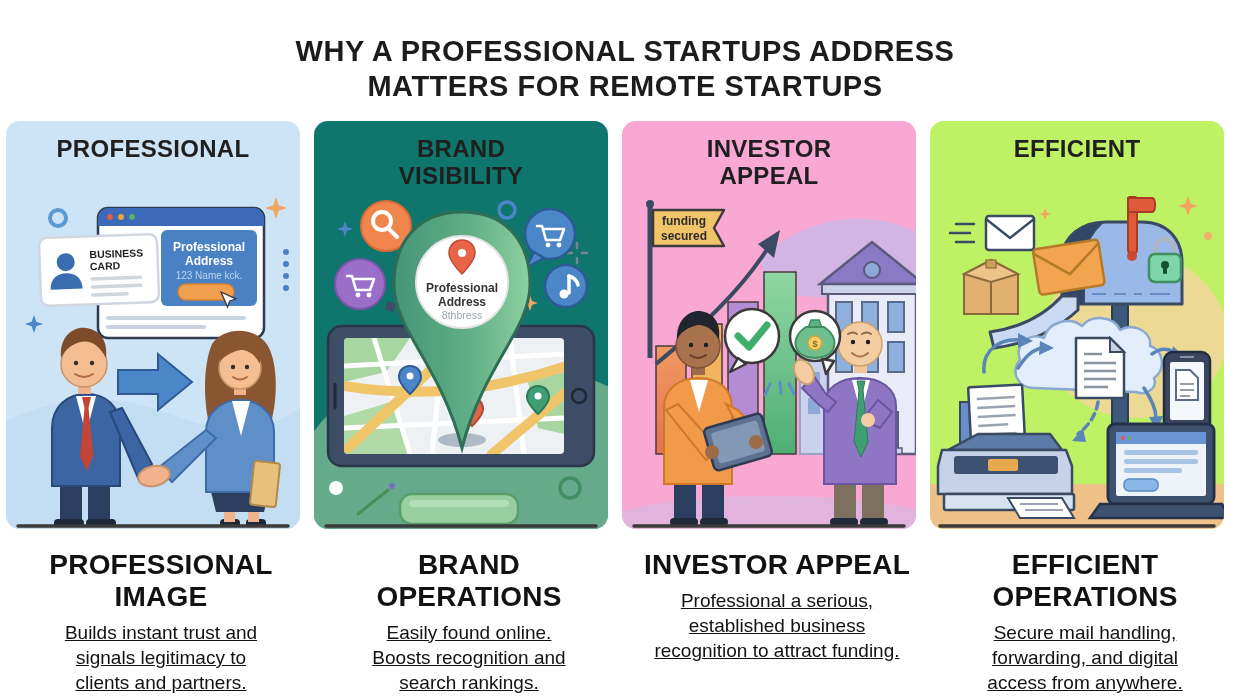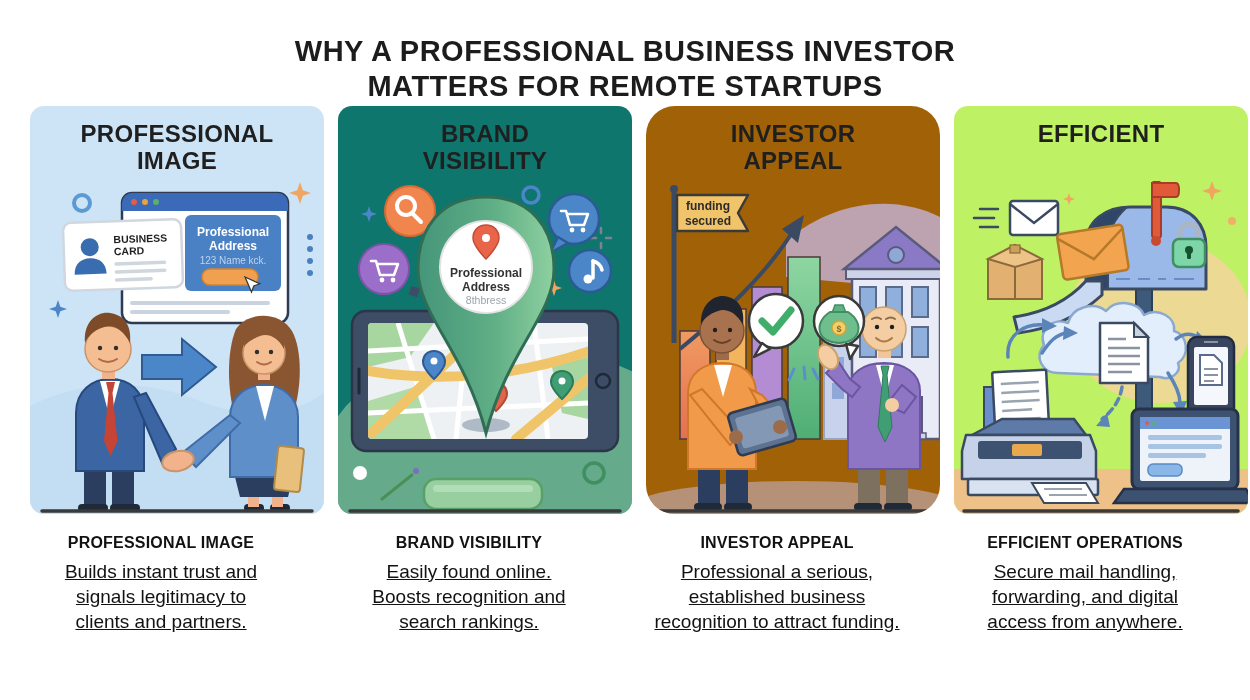--- a/index.html
+++ b/index.html
@@ -1,48 +1,47 @@
 <!DOCTYPE html>
 <html><head>
 <meta charset="utf-8">
 <style>
   html,body{margin:0;padding:0;}
   body{width:1250px;height:700px;background:#ffffff;overflow:hidden;
        font-family:"Liberation Sans",sans-serif;-webkit-font-smoothing:antialiased;}
   .title{margin-top:34px;text-align:center;color:#1c1c1c;font-weight:800;
          font-size:29px;line-height:1.22;letter-spacing:.5px;}
-  .panels{display:flex;gap:14px;padding:0 30px;margin-top:1px;align-items:flex-end;}
+  .panels{display:flex;gap:14px;padding:0 6px;margin-top:16px;align-items:flex-end;}
   .panel{position:relative;width:294px;height:408px;border-radius:14px;overflow:hidden;flex:none;}
   .panel.p1{background:#cde4f6;}
   .panel.p2{background:#0f766e;}
-  .panel.p3{background:#a16207;border-radius:29px;}
+  .panel.p3{background:#f9a8d4;}
   .panel.p4{background:#bef264;}
   .panel-heading{position:relative;z-index:2;padding-top:14px;text-align:center;
                  font-size:24px;font-weight:800;line-height:1.15;color:#1f1f1f;letter-spacing:.3px;}
   .illus{position:absolute;left:0;bottom:0;width:294px;height:333px;z-index:1;}
   svg text{font-family:"Liberation Sans",sans-serif;}
   .footers{display:flex;gap:14px;padding:0 14px;margin-top:20px;}
   .footer{width:294px;flex:none;text-align:center;color:#121212;}
-  .footer-title{font-size:16px;font-weight:800;letter-spacing:.2px;}
+  .footer-title{font-size:28px;font-weight:800;letter-spacing:.2px;}
   .footer-desc{margin-top:7px;font-size:19px;line-height:1.32;text-decoration:underline;}
 </style>
 </head>
 <body>
 
 <div class="title">
-  <div>WHY A PROFESSIONAL BUSINESS INVESTOR</div>
+  <div>WHY A PROFESSIONAL STARTUPS ADDRESS</div>
   <div>MATTERS FOR REMOTE STARTUPS</div>
 </div>
 
 <div class="panels">
 
   <div class="panel p1">
     <div class="panel-heading">
       <div>PROFESSIONAL</div>
-      <div>IMAGE</div>
     </div>
     <svg class="illus" viewBox="0 0 294 333">
       <path d="M0 225 C60 195 120 200 170 220 C220 240 262 235 294 212 L294 333 L0 333 Z" fill="#bcd9f0" opacity="0.55"></path>
       <circle cx="52" cy="22" r="8" fill="none" stroke="#5b9bd5" stroke-width="4"></circle>
       <path d="M0 -11 L2.8 -2.8 L11 0 L2.8 2.8 L0 11 L-2.8 2.8 L-11 0 L-2.8 -2.8 Z" transform="translate(270,12)" fill="#f0a661"></path>
       <path d="M0 -9 L2.3 -2.3 L9 0 L2.3 2.3 L0 9 L-2.3 2.3 L-9 0 L-2.3 -2.3 Z" transform="translate(28,128)" fill="#4a86c8"></path>
       <g fill="#4a7fc1">
         <circle cx="280" cy="56" r="3"></circle>
           <circle cx="280" cy="68" r="3"></circle>
           <circle cx="280" cy="80" r="3"></circle>
@@ -519,21 +518,21 @@
 <div class="footers">
   <div class="footer">
     <div class="footer-title">PROFESSIONAL IMAGE</div>
     <div class="footer-desc">
       <div>Builds instant trust and</div>
       <div>signals legitimacy to</div>
       <div>clients and partners.</div>
     </div>
   </div>
   <div class="footer">
-    <div class="footer-title">BRAND VISIBILITY</div>
+    <div class="footer-title">BRAND OPERATIONS</div>
     <div class="footer-desc">
       <div>Easily found online.</div>
       <div>Boosts recognition and</div>
       <div>search rankings.</div>
     </div>
   </div>
   <div class="footer">
     <div class="footer-title">INVESTOR APPEAL</div>
     <div class="footer-desc">
       <div>Professional a serious,</div>

